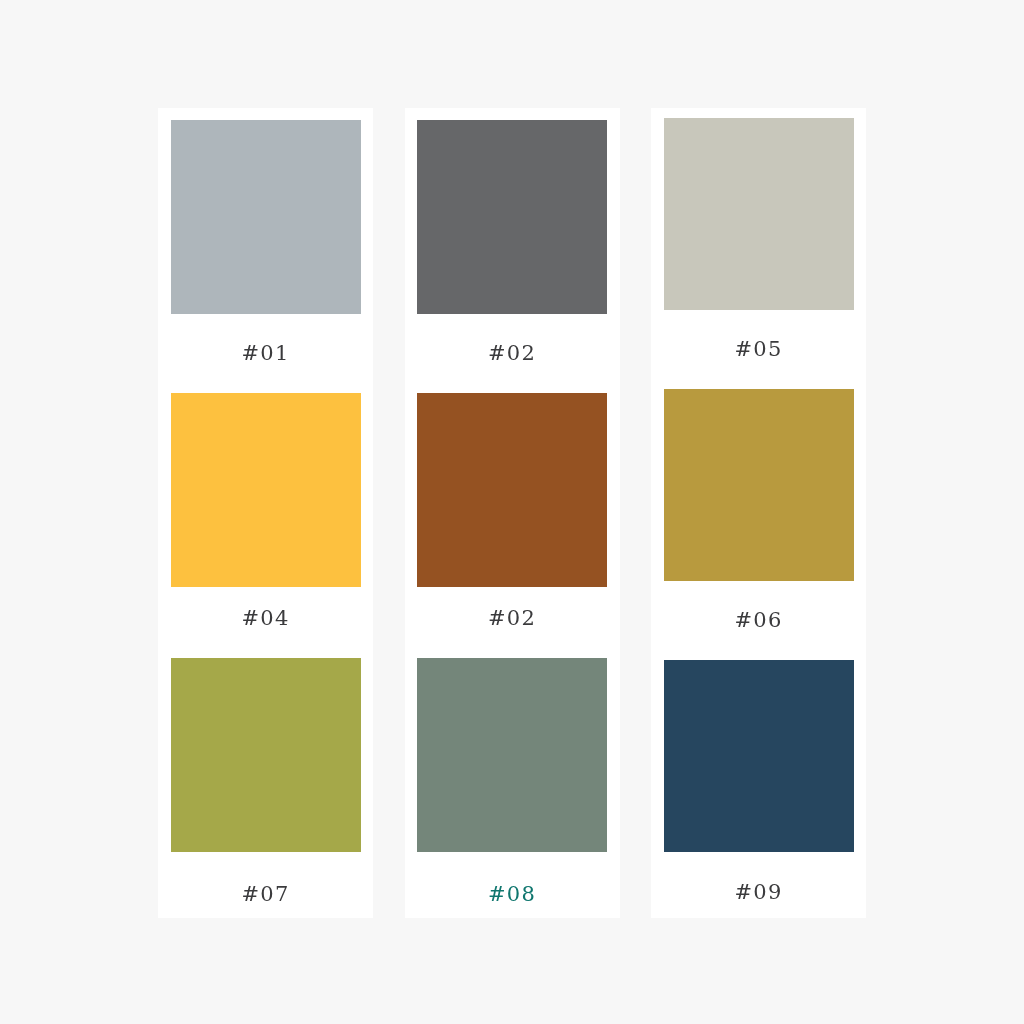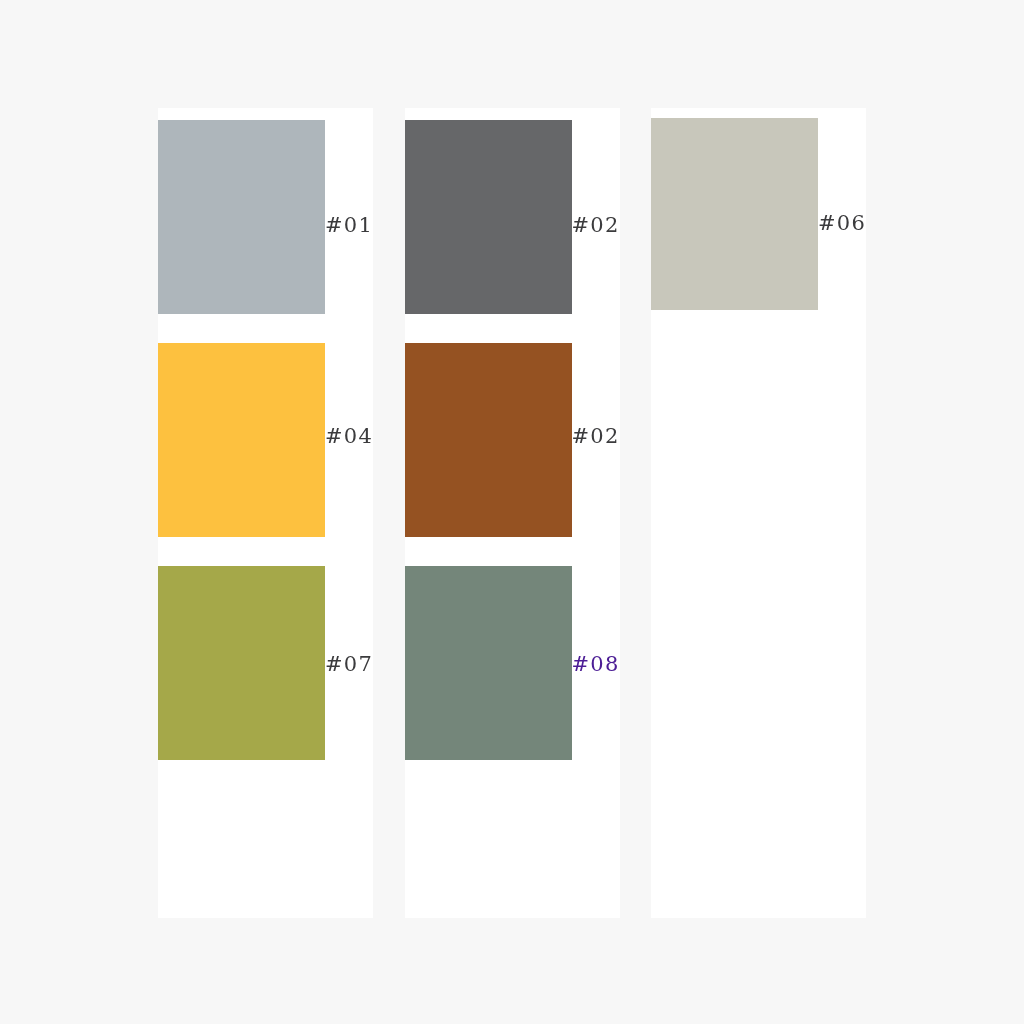--- a/index.html
+++ b/index.html
@@ -29,21 +29,21 @@
     background: #ffffff;
     display: flex;
     flex-direction: column;
     align-items: center;
     box-sizing: border-box;
   }
 
   .swatch-cell {
     width: 100%;
     display: flex;
-    flex-direction: row;
+    flex-direction: column;
     align-items: center;
   }
 
   .swatch-chip {
     width: 190px;
     height: 194px;
     display: block;
   }
 
   .swatch-label {
@@ -96,24 +96,32 @@
     <div class="swatch-cell swatch-cell-1">
       <span class="swatch-chip" style="background-color: rgb(102, 103, 105);"></span>
       <span class="swatch-label" style="color: rgb(59, 59, 61);">#02</span>
     </div>
     <div class="swatch-cell swatch-cell-2">
       <span class="swatch-chip" style="background-color: rgb(149, 82, 34);"></span>
       <span class="swatch-label" style="color: rgb(59, 59, 61);">#02</span>
     </div>
     <div class="swatch-cell swatch-cell-3">
       <span class="swatch-chip" style="background-color: rgb(116, 134, 122);"></span>
-      <span class="swatch-label" style="color: #4c1d95;">#08</span>
+      <span class="swatch-label" style="color: #0f766e;">#08</span>
     </div>
   </div>
 
   <div class="palette-column col-b" style="background-color: rgb(255, 255, 255);">
     <div class="swatch-cell swatch-cell-1">
       <span class="swatch-chip" style="background-color: rgb(200, 199, 187);"></span>
+      <span class="swatch-label" style="color: rgb(59, 59, 61);">#05</span>
+    </div>
+    <div class="swatch-cell swatch-cell-2">
+      <span class="swatch-chip" style="background-color: rgb(184, 154, 62);"></span>
       <span class="swatch-label" style="color: rgb(59, 59, 61);">#06</span>
+    </div>
+    <div class="swatch-cell swatch-cell-3">
+      <span class="swatch-chip" style="background-color: rgb(38, 70, 95);"></span>
+      <span class="swatch-label" style="color: rgb(59, 59, 61);">#09</span>
     </div>
   </div>
 
 </div>
 
 </body></html>

